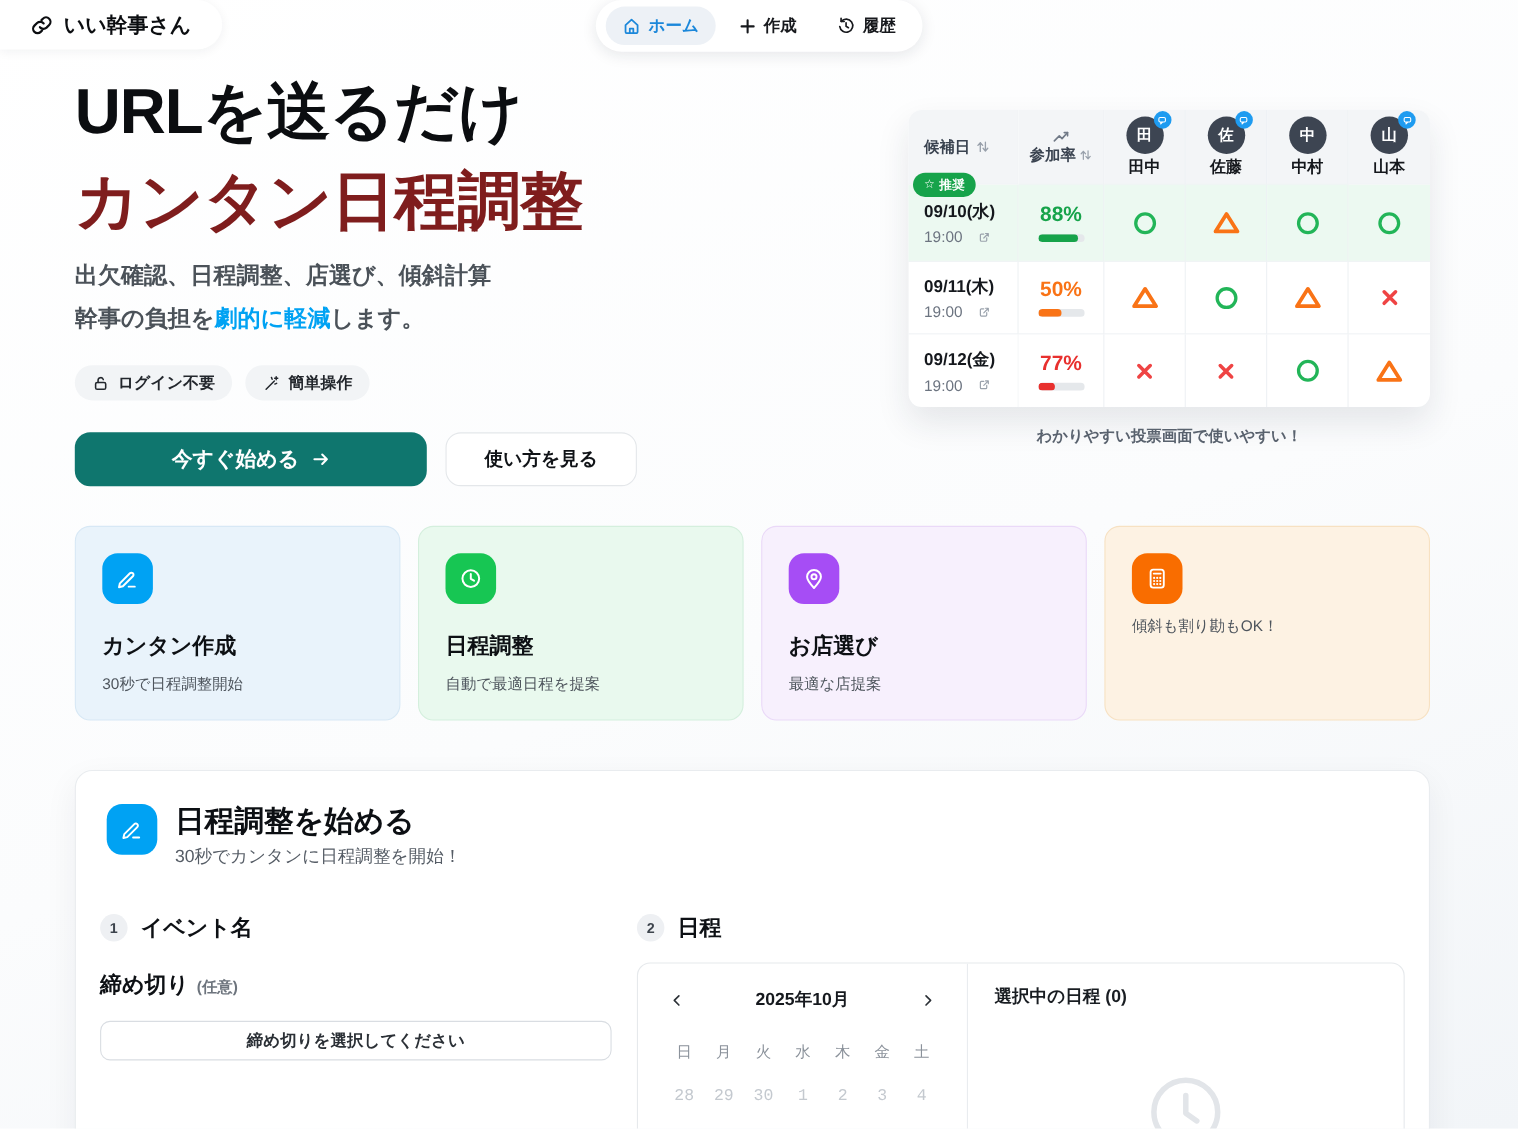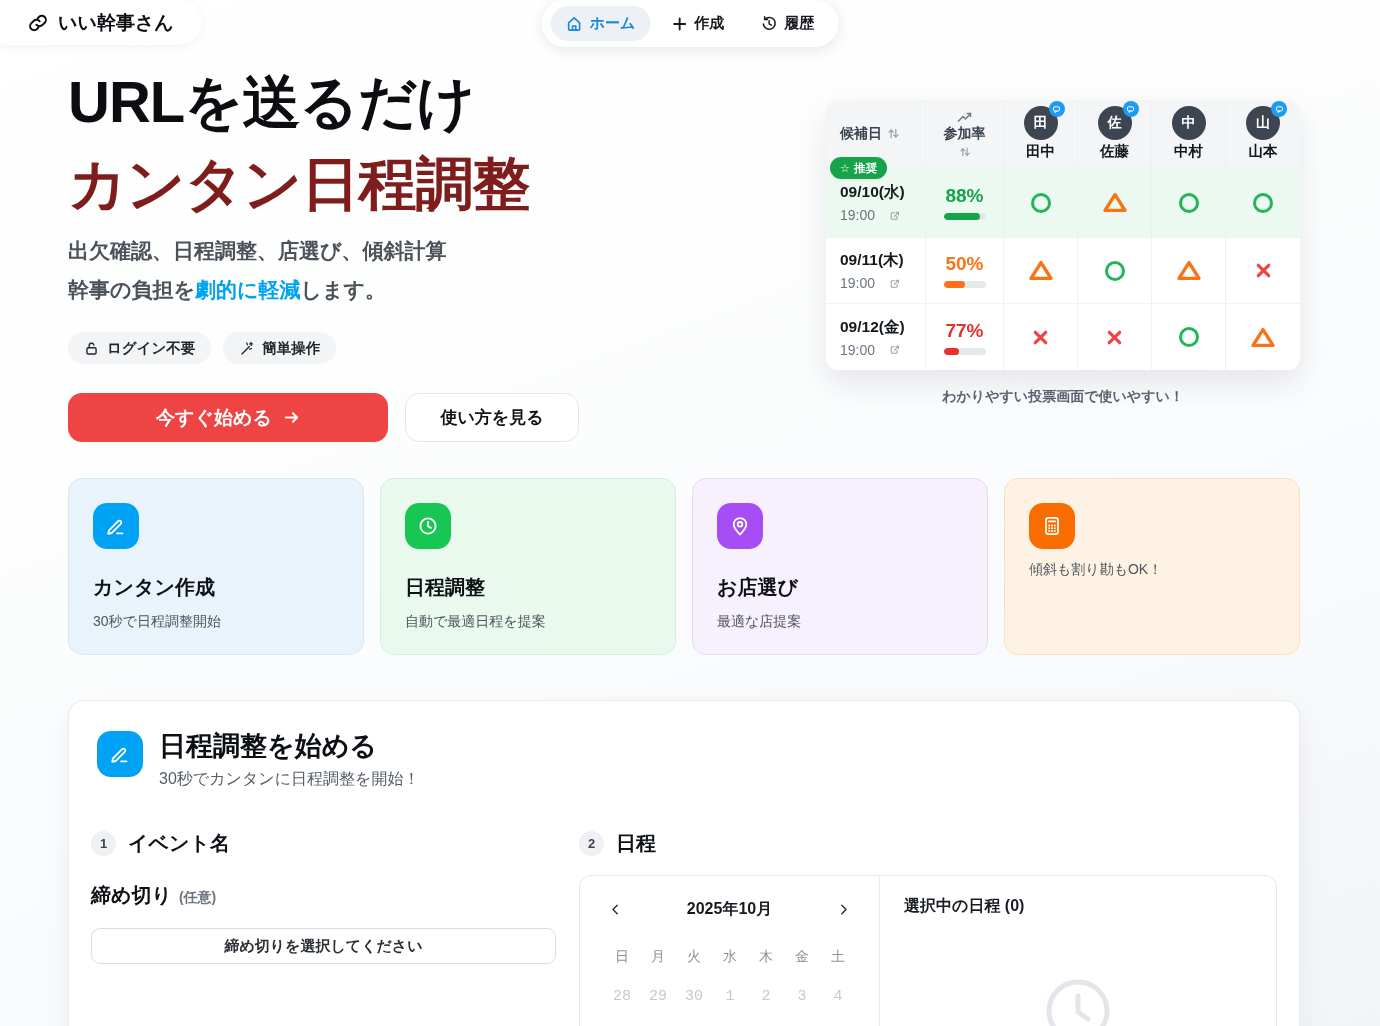--- a/index.html
+++ b/index.html
@@ -50,21 +50,21 @@
   .hero-sub .hl { color:#00a2f3; }
   .badge-row { position:absolute; left:68px; top:332px; display:flex; gap:12px; }
   .badge {
     display:flex; align-items:center; gap:8px; height:32px;
     background:#f2f4f6; border-radius:17px; padding:0 16px;
     font-size:14.5px; font-weight:700; color:#23272d;
   }
   .cta-row { position:absolute; left:68px; top:393px; display:flex; gap:17px; }
   .btn-primary {
     width:320px; height:49px; border:none; border-radius:14px;
-    background:#ef4444; color:#fff; font-size:19px; font-weight:800;
+    background:#0f766e; color:#fff; font-size:19px; font-weight:800;
     display:flex; align-items:center; justify-content:center; gap:11px;
     cursor:pointer; font-family:inherit;
   }
   .btn-secondary {
     width:174px; height:49px; background:#fff;
     border:1.5px solid #e4e7ea; border-radius:14px;
     font-size:17px; font-weight:800; color:#101317; cursor:pointer; font-family:inherit;
   }
 
   
@@ -278,21 +278,21 @@
       </svg>
     </span>
   </div>
   <div class="vt-cell vt-h">
     <span>
       <svg width="15" height="13" viewBox="0 0 15 13" fill="none" stroke="#717a87" stroke-width="1.5" stroke-linecap="round" stroke-linejoin="round">
         <path d="M1.5 11 6 6.5 8.5 9l5-5.5"></path>
         <path d="M10.5 3.5h3v3"></path>
       </svg>
     </span>
-    <span style="display:flex;align-items:center;gap:3px;flex-direction:column;">
+    <span style="display:flex;align-items:center;gap:3px;">
       <span class="vt-h-label">参加率</span>
       <span>
         <svg width="12" height="12" viewBox="0 0 14 14" fill="none" stroke="#98a0ab" stroke-width="1.3" stroke-linecap="round" stroke-linejoin="round">
           <path d="M4.5 11.5V3M4.5 3 2.2 5.6M4.5 3l2.3 2.6M9.5 2.5V11M9.5 11 7.2 8.4M9.5 11l2.3-2.6"></path>
         </svg>
       </span>
     </span>
   </div>
   <div class="vt-cell vt-h vt-member">
     <span class="avatar-wrap">

